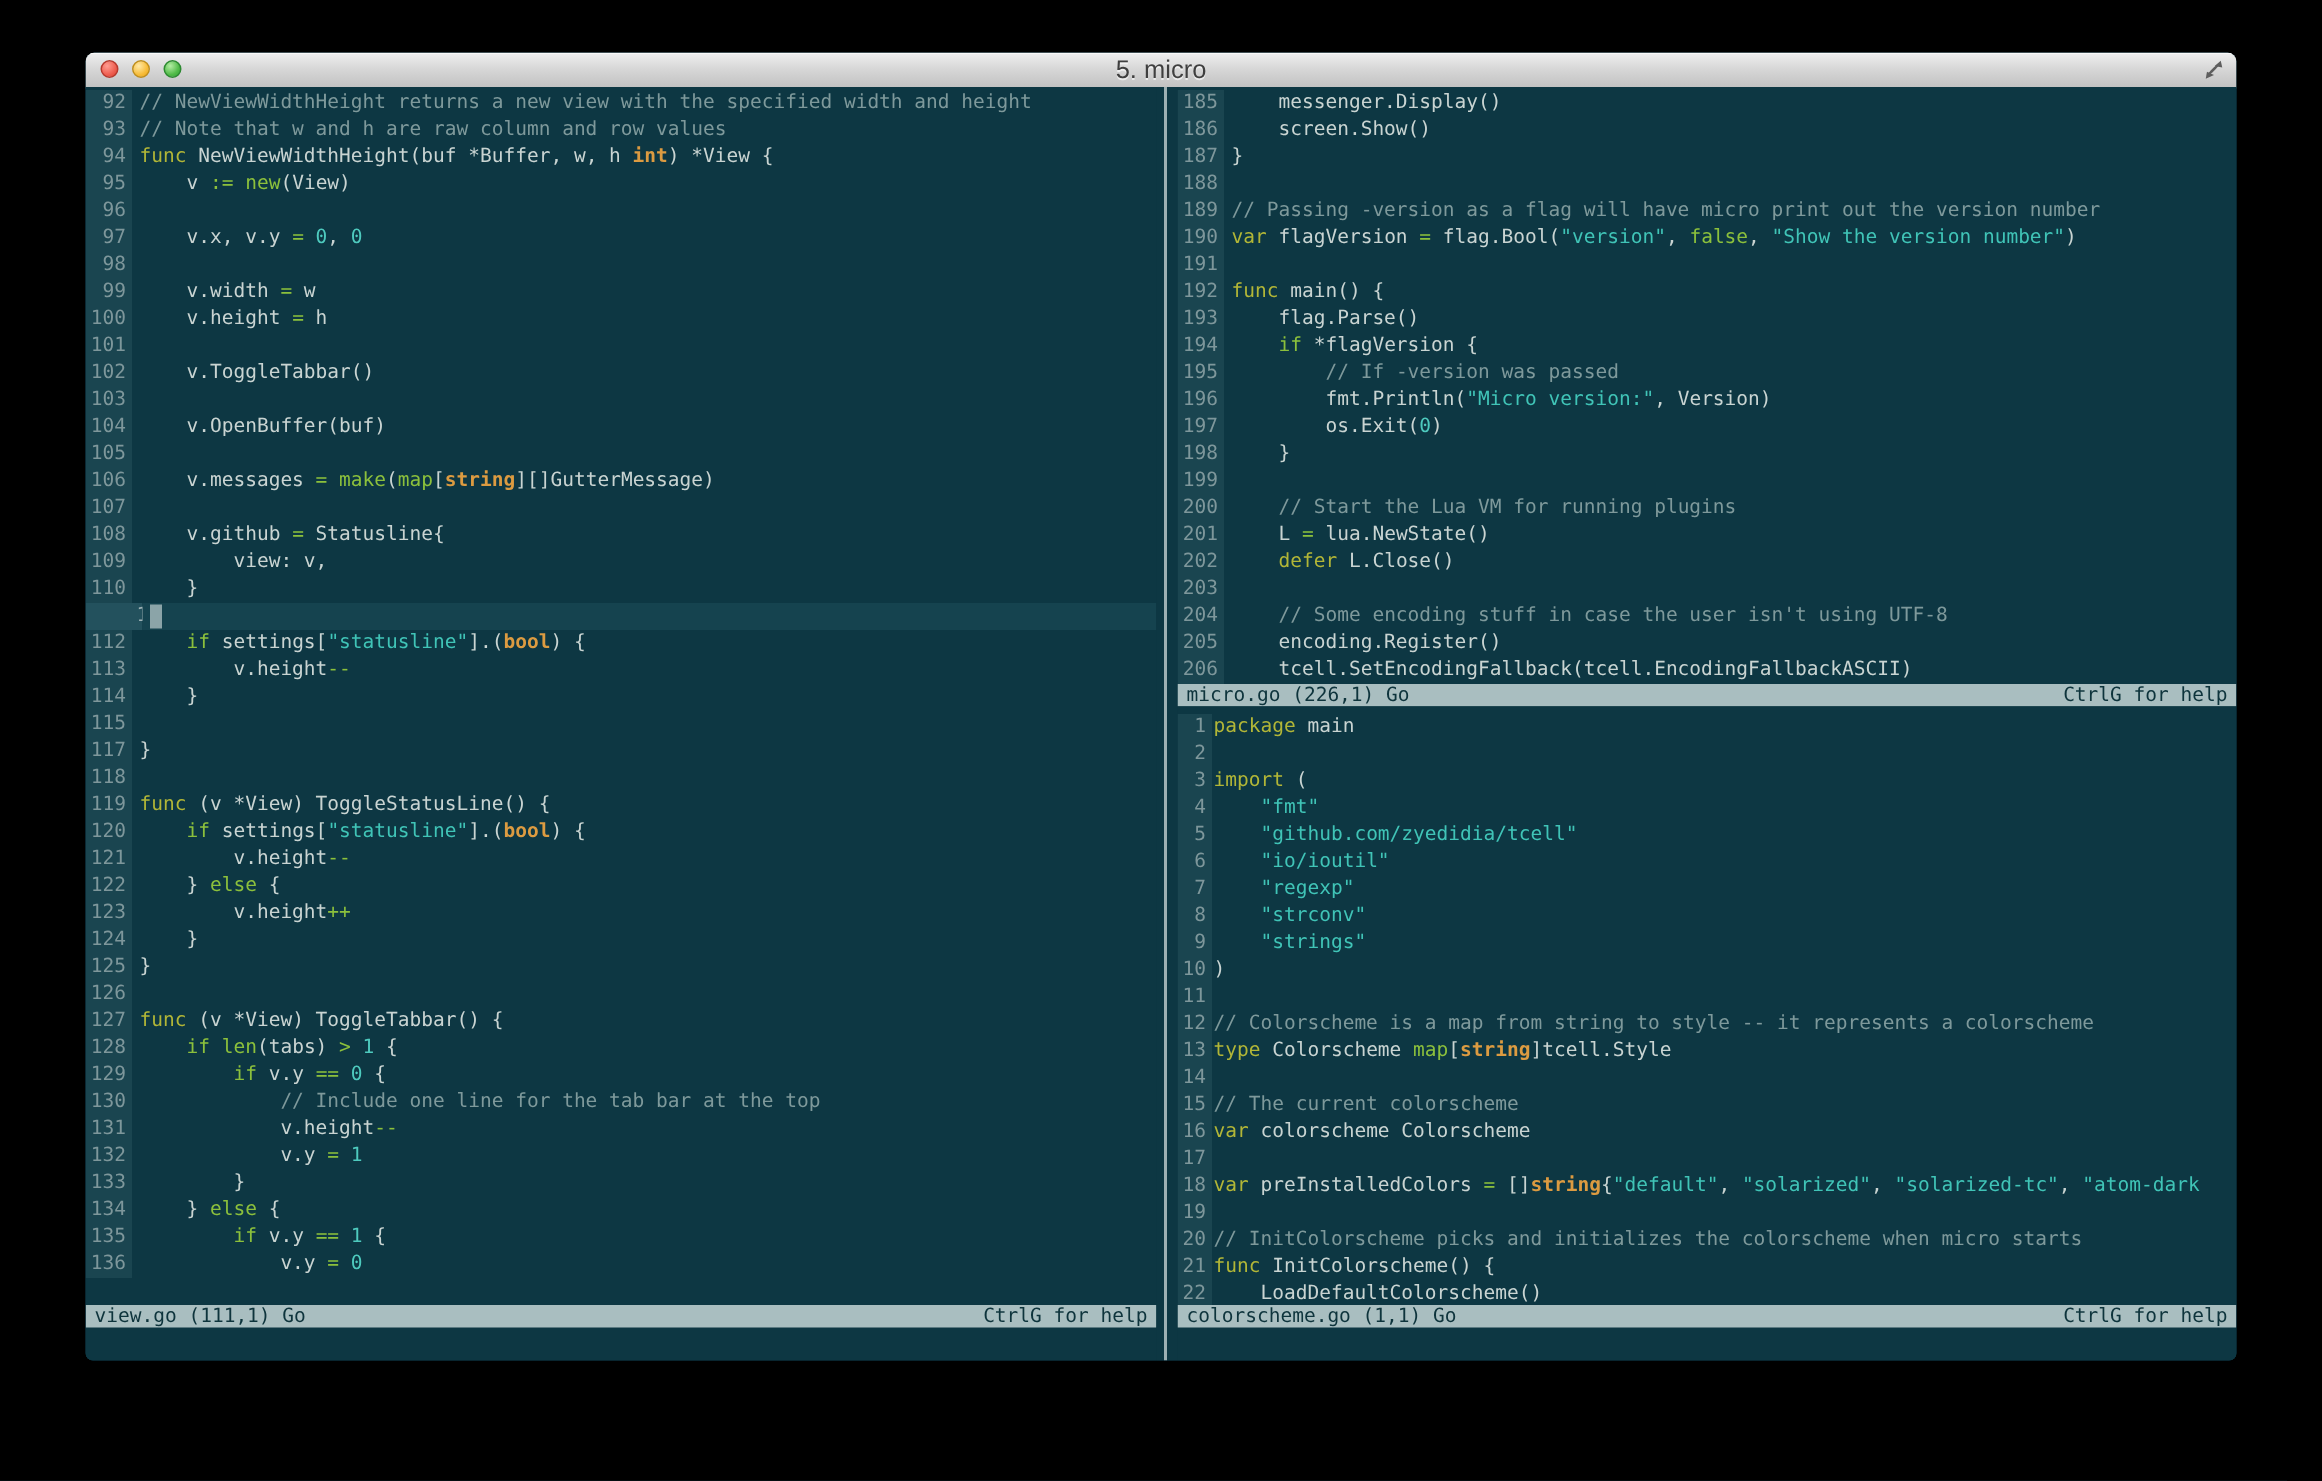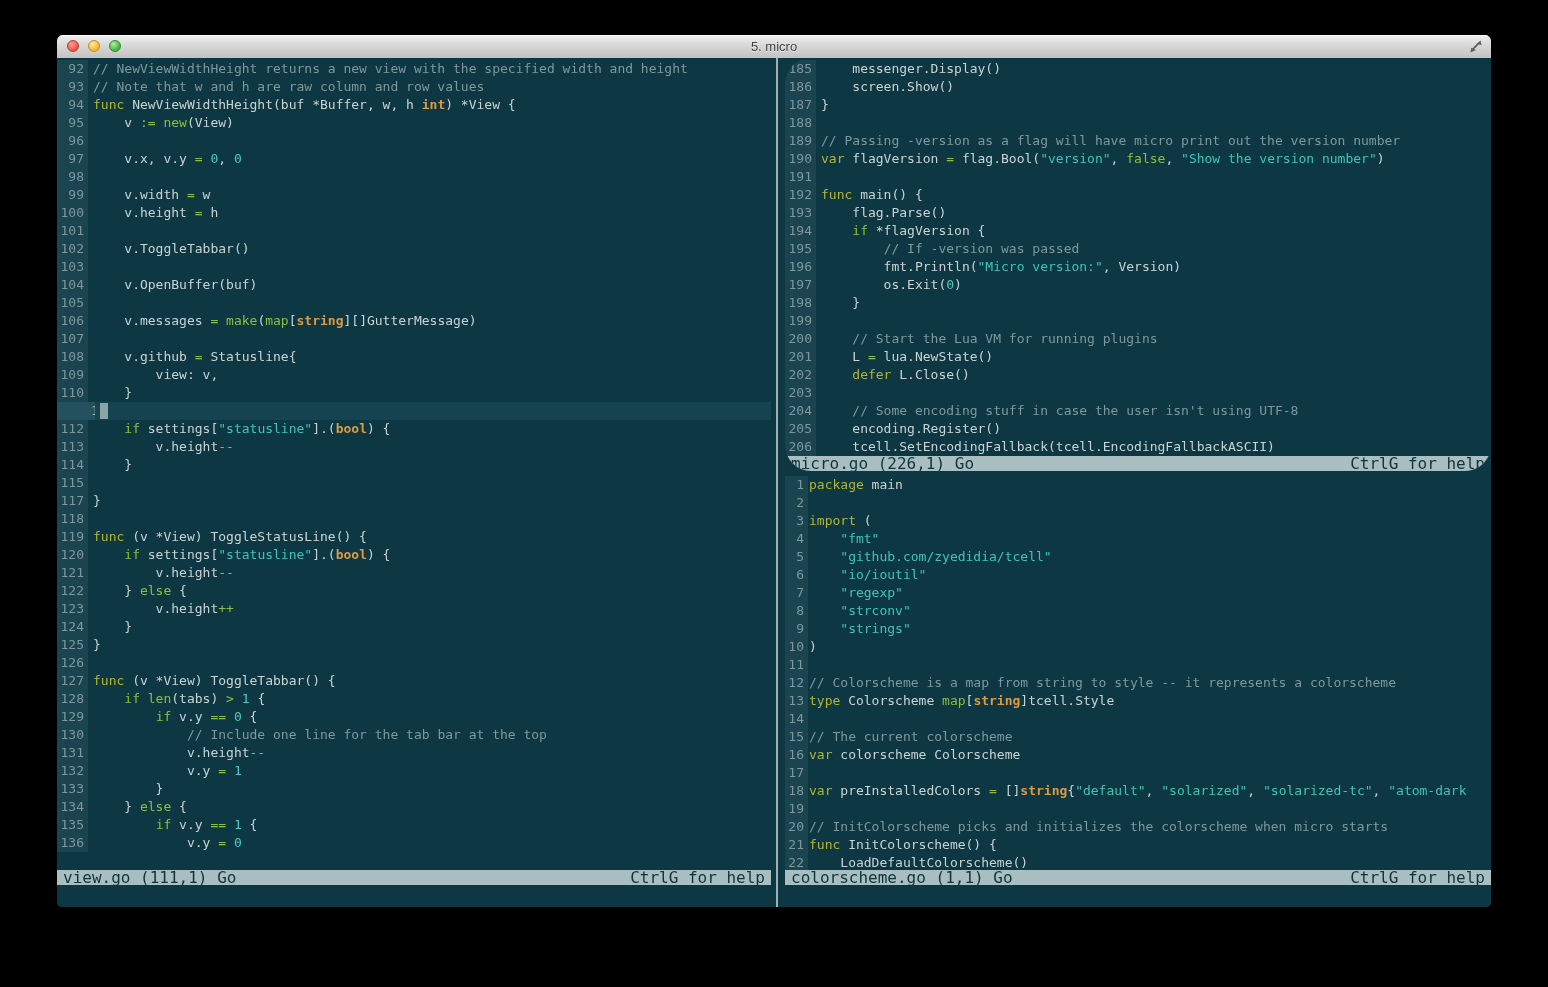--- a/index.html
+++ b/index.html
@@ -9,35 +9,35 @@
   .window{position:absolute;left:57px;top:35px;width:1434px;height:872px;
           border-radius:6px 6px 5px 5px;overflow:hidden;background:var(--bg);}
 
   
   .titlebar{position:absolute;left:0;top:0;right:0;height:23px;
             background:linear-gradient(#f0f0f0,#d8d8d8 45%,#c2c2c2);
             border-bottom:1px solid #8e8e8e;
             box-shadow:inset 0 1px 0 #fafafa;}
   .title{position:absolute;left:0;right:0;top:0;height:14px;line-height:23px;
          text-align:center;font-family:"Liberation Sans",sans-serif;
-         font-size:13px;color:#3f3f3f;text-shadow:0 1px 0 rgba(255,255,255,.6);}
+         font-size:17px;color:#3f3f3f;text-shadow:0 1px 0 rgba(255,255,255,.6);}
   .lights{position:absolute;left:10px;top:5px;display:flex;gap:9px;}
   .light{width:12px;height:12px;border-radius:50%;box-sizing:border-box;}
   .light.red{background:radial-gradient(circle at 35% 30%,#ff9d92,#ee5f51 60%,#d8402f);border:1px solid #b63a2e;}
   .light.yellow{background:radial-gradient(circle at 35% 30%,#ffe9a8,#f7bd3b 60%,#eda313);border:1px solid #c08f1e;}
   .light.green{background:radial-gradient(circle at 35% 30%,#b4eda4,#52bb49 60%,#2fa335);border:1px solid #2d8a31;}
   .resize{position:absolute;right:7px;top:4px;width:16px;height:16px;}
 
   
   .content{position:absolute;left:0;top:23px;right:0;bottom:0;background:var(--bg);
            font-size:13px;line-height:18px;color:var(--fg);}
 
   .pane{position:absolute;overflow:hidden;background:var(--bg);}
   .pane-view{left:0;top:0;width:714px;height:849px;}
-  .pane-micro{left:728px;top:0;width:706px;height:413px;border-radius:26px;}
+  .pane-micro{left:728px;top:0;width:706px;height:413px;}
   .pane-colorscheme{left:728px;top:413px;width:706px;height:436px;}
 
   .rows{position:absolute;left:0;right:0;overflow:hidden;}
   .pane-view .rows{top:0;height:812px;padding-top:2px;box-sizing:border-box;}
   .pane-micro .rows{top:0;height:398px;padding-top:2px;box-sizing:border-box;}
   .pane-colorscheme .rows{top:0;height:399px;padding-top:5px;box-sizing:border-box;}
 
   .row{display:flex;height:18px;white-space:pre;}
   .ln{flex:none;text-align:right;background:var(--gutter);color:var(--lnum);
       box-sizing:border-box;padding-right:4px;}
@@ -55,21 +55,21 @@
 
   
   .divider{position:absolute;left:714px;top:0;width:14px;height:849px;background:var(--bg);}
   .divider::before{content:"";position:absolute;left:5px;top:0;width:2px;height:100%;
                    background:var(--divider);}
 
   
   .statusbar{position:absolute;left:0;right:0;height:15px;line-height:15px;
              background:var(--statusbg);color:var(--statusfg);
              display:flex;justify-content:space-between;
-             padding:0 6px;box-sizing:border-box;font-size:16px;}
+             padding:0 6px;box-sizing:border-box;font-size:13px;}
   .sb-micro{top:398px;}
   .sb-colorscheme{top:399px;}
   .sb-view{top:812px;}
 </style>
 </head>
 <body>
 
 <div class="window">
 
   <div class="titlebar">

